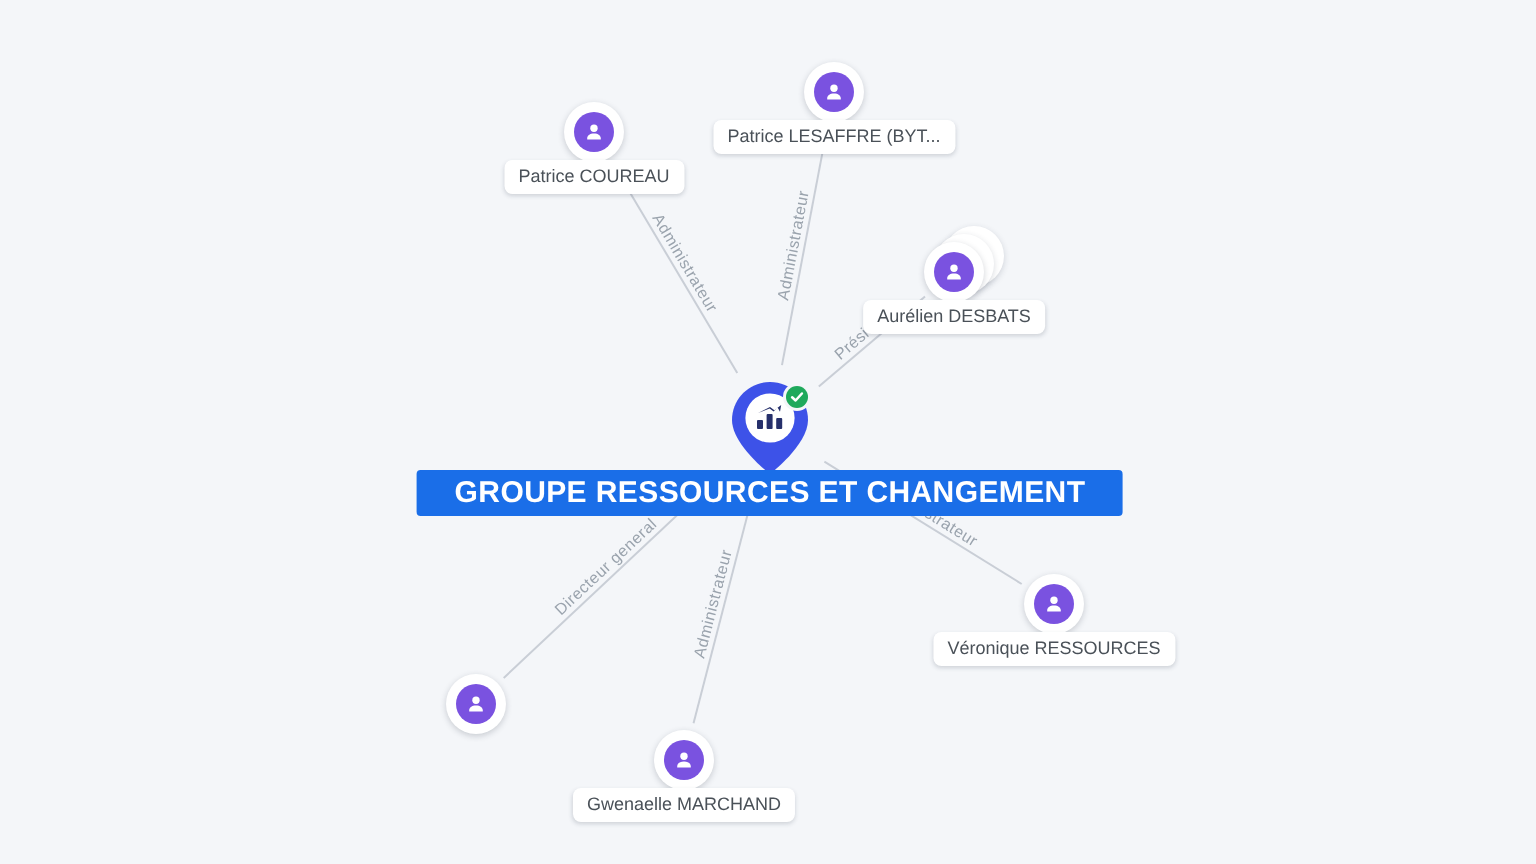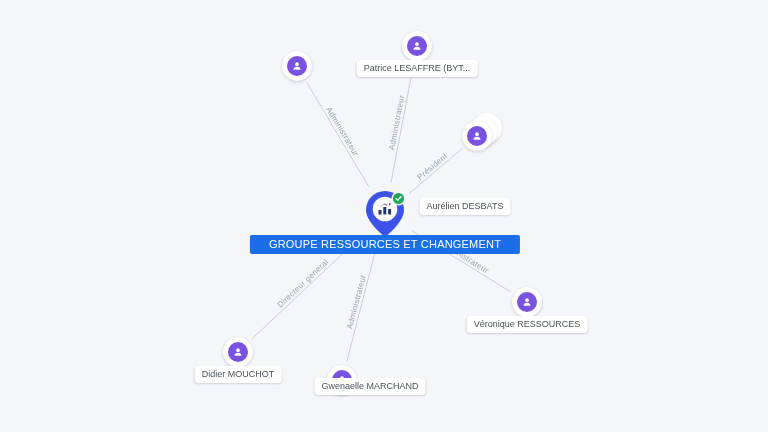--- a/index.html
+++ b/index.html
@@ -47,22 +47,22 @@
   }
   .verified-badge{
     position:absolute;right:1px;top:3px;width:11px;height:11px;border-radius:50%;
     background:var(--verified-green,#1fa95c);
     display:flex;align-items:center;justify-content:center;
     box-shadow:0 0 0 1.5px #f4f6f9;
   }
   .company-label{
     position:absolute;transform:translateX(-50%);
     background:var(--accent-blue,#1a6ee8);color:#fff;
-    font-size:11px;line-height:1;padding:4px 19px;border-radius:2px;
-    white-space:nowrap;letter-spacing:.2px;
+    font-size:15px;line-height:1;padding:4px 19px;border-radius:2px;
+    white-space:nowrap;letter-spacing:.2px;font-weight:bold;
   }
 </style>
 </head>
 <body style="--accent-blue: #1a6ee8; --avatar-purple: #7a52e0; --verified-green: #1fa95c; --edge-gray: #c9ced6; background: rgb(244, 246, 249);">
 
 <div id="stage">
 
   <svg id="edges" xmlns="http://www.w3.org/2000/svg">
       <line x1="368.6455874279312" y1="186.49485158333886" x2="306.71043246466587" y2="82.33118187239256" class="edge"></line>
       <text x="337.6780099462985" y="131.4130167278657" transform="rotate(59.26451229807989 337.6780099462985 134.4130167278657)" class="edge-label">Administrateur</text>
@@ -102,20 +102,21 @@
   <div class="person-node" style="left: 297px; top: 66px;">
         <span class="p-ring">
           <span class="p-avatar">
             <svg width="12" height="12" viewBox="0 0 24 24" fill="#fff">
               <circle cx="12" cy="8.3" r="3.7"></circle>
               <path d="M12 13.4c-4.2 0-6.8 2.1-6.8 4.8V19.5h13.6v-1.3c0-2.7-2.6-4.8-6.8-4.8Z"></path>
             </svg>
           </span>
         </span>
       </div>
+      <div class="person-label" style="left: 297px; top: 80px;">Patrice COUREAU</div>
       <div class="person-node" style="left: 417px; top: 46px;">
         <span class="p-ring">
           <span class="p-avatar">
             <svg width="12" height="12" viewBox="0 0 24 24" fill="#fff">
               <circle cx="12" cy="8.3" r="3.7"></circle>
               <path d="M12 13.4c-4.2 0-6.8 2.1-6.8 4.8V19.5h13.6v-1.3c0-2.7-2.6-4.8-6.8-4.8Z"></path>
             </svg>
           </span>
         </span>
       </div>
@@ -125,21 +126,21 @@
         <span class="stack s1"></span>
         <span class="p-ring">
           <span class="p-avatar">
             <svg width="12" height="12" viewBox="0 0 24 24" fill="#fff">
               <circle cx="12" cy="8.3" r="3.7"></circle>
               <path d="M12 13.4c-4.2 0-6.8 2.1-6.8 4.8V19.5h13.6v-1.3c0-2.7-2.6-4.8-6.8-4.8Z"></path>
             </svg>
           </span>
         </span>
       </div>
-      <div class="person-label" style="left: 465px; top: 150px; margin-top: 48px;">Aurélien DESBATS</div>
+      <div class="person-label" style="left: 477px; top: 150px;">Aurélien DESBATS</div>
       <div class="person-node" style="left: 527px; top: 302px;">
         <span class="p-ring">
           <span class="p-avatar">
             <svg width="12" height="12" viewBox="0 0 24 24" fill="#fff">
               <circle cx="12" cy="8.3" r="3.7"></circle>
               <path d="M12 13.4c-4.2 0-6.8 2.1-6.8 4.8V19.5h13.6v-1.3c0-2.7-2.6-4.8-6.8-4.8Z"></path>
             </svg>
           </span>
         </span>
       </div>
@@ -147,26 +148,25 @@
       <div class="person-node" style="left: 238px; top: 352px;">
         <span class="p-ring">
           <span class="p-avatar">
             <svg width="12" height="12" viewBox="0 0 24 24" fill="#fff">
               <circle cx="12" cy="8.3" r="3.7"></circle>
               <path d="M12 13.4c-4.2 0-6.8 2.1-6.8 4.8V19.5h13.6v-1.3c0-2.7-2.6-4.8-6.8-4.8Z"></path>
             </svg>
           </span>
         </span>
       </div>
-      <div class="person-label" style="left: 238px; top: 366px;">Didier MOUCHOT</div>
       <div class="person-node" style="left: 342px; top: 380px;">
         <span class="p-ring">
           <span class="p-avatar">
             <svg width="12" height="12" viewBox="0 0 24 24" fill="#fff">
               <circle cx="12" cy="8.3" r="3.7"></circle>
               <path d="M12 13.4c-4.2 0-6.8 2.1-6.8 4.8V19.5h13.6v-1.3c0-2.7-2.6-4.8-6.8-4.8Z"></path>
             </svg>
           </span>
         </span>
       </div>
-      <div class="person-label" style="left: 342px; top: 378px; margin-left: 28px;">Gwenaelle MARCHAND</div>
+      <div class="person-label" style="left: 342px; top: 394px;">Gwenaelle MARCHAND</div>
     </div>
 </div>
 
 </body></html>

